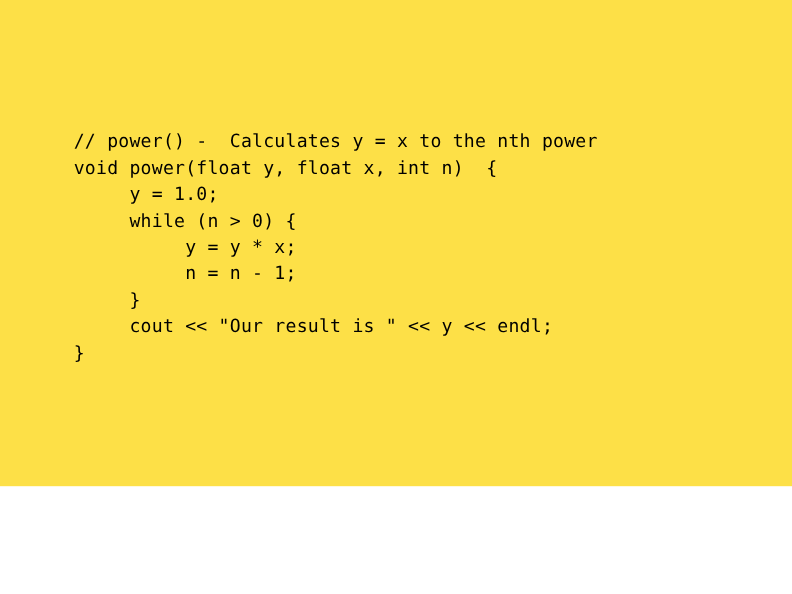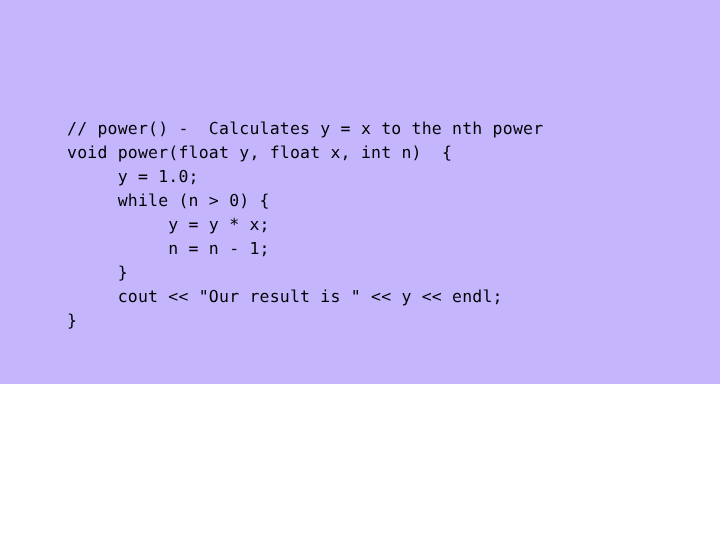--- a/index.html
+++ b/index.html
@@ -11,22 +11,22 @@
     width: 720px;
     height: 540px;
     background: #ffffff;
     overflow: hidden;
     font-family: "DejaVu Sans Mono", "Liberation Mono", monospace;
   }
 
   #slide {
     position: relative;
     width: 720px;
-    height: 384px;
-    background: #c4b5fd;
+    height: 442px;
+    background: #fde047;
   }
 
   #code-listing {
     position: absolute;
     left: 67px;
     top: 117px;
     margin: 0;
     padding: 0;
     color: #000000;
     font-family: "DejaVu Sans Mono", "Liberation Mono", monospace;

